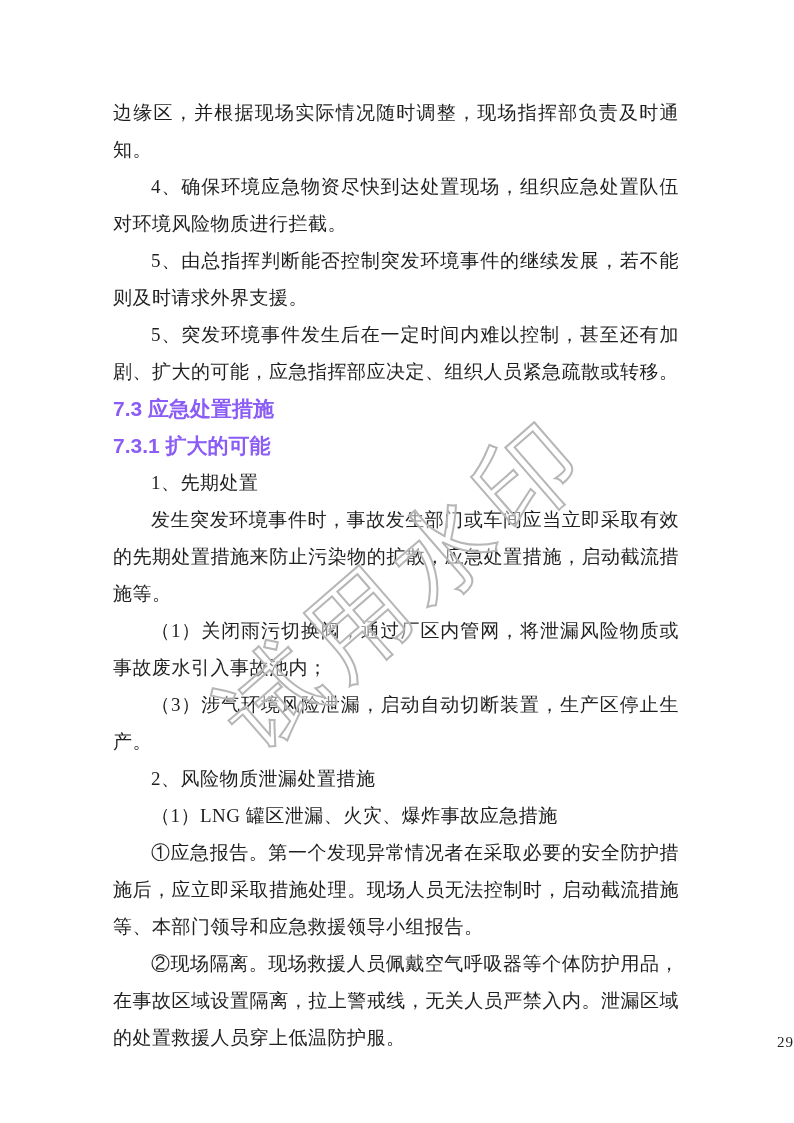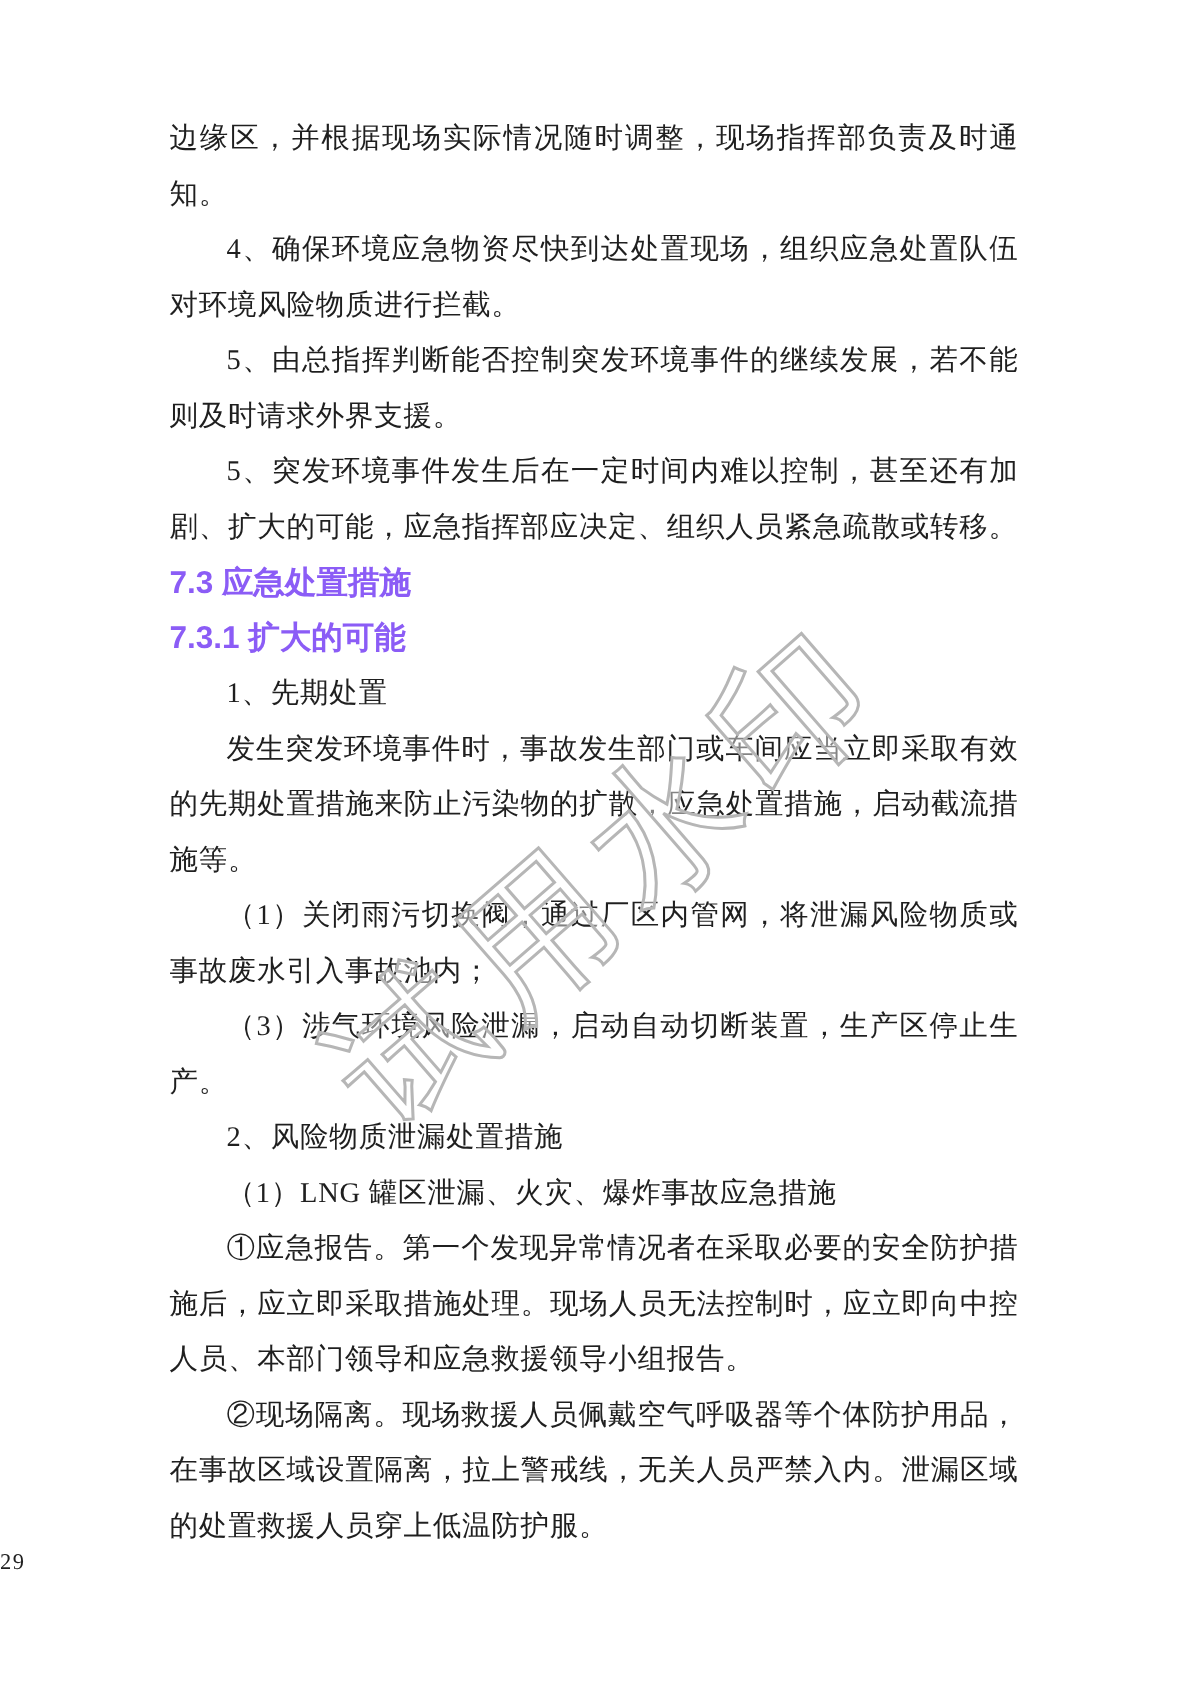--- a/index.html
+++ b/index.html
@@ -12,21 +12,21 @@
   }
   .page {
     position: absolute;
     inset: 0;
     background: var(--paper, #ffffff);
     color: var(--ink, #1f1f1f);
   }
   .content {
     position: absolute;
     left: 113px;
-    top: 74px;
+    top: 94px;
     width: 566px;
   }
   .content p {
     margin: 0;
     font-size: 19px;
     line-height: 37px;
     text-align: justify;
     text-indent: 2em;
     letter-spacing: 0.5px;
     color: var(--ink, #1f1f1f);
@@ -52,21 +52,21 @@
     color: rgba(255, 255, 255, 0.45);
     -webkit-text-stroke: 2px var(--wm, #b6b6b6);
     z-index: 3;
     pointer-events: none;
   }
   .page-number {
     position: absolute;
     top: 1032px;
     left: 0;
     width: 100%;
-    text-align: left;
+    text-align: right;
     font-size: 15px;
     line-height: 20px;
     color: var(--ink, #1f1f1f);
     letter-spacing: 1px;
   }
 </style>
 </head>
 <body style="--ink: #1f1f1f; --wm: #b6b6b6; --paper: #ffffff;">
 
 <div class="page">
@@ -77,21 +77,21 @@
     <p>5、由总指挥判断能否控制突发环境事件的继续发展，若不能则及时请求外界支援。</p>
     <p>5、突发环境事件发生后在一定时间内难以控制，甚至还有加剧、扩大的可能，应急指挥部应决定、组织人员紧急疏散或转移。</p>
     <h2>7.3 应急处置措施</h2>
     <h3>7.3.1 扩大的可能</h3>
     <p>1、先期处置</p>
     <p>发生突发环境事件时，事故发生部门或车间应当立即采取有效的先期处置措施来防止污染物的扩散，应急处置措施，启动截流措施等。</p>
     <p>（1）关闭雨污切换阀，通过厂区内管网，将泄漏风险物质或事故废水引入事故池内；</p>
     <p>（3）涉气环境风险泄漏，启动自动切断装置，生产区停止生产。</p>
     <p>2、风险物质泄漏处置措施</p>
     <p>（1）LNG 罐区泄漏、火灾、爆炸事故应急措施</p>
-    <p>①应急报告。第一个发现异常情况者在采取必要的安全防护措施后，应立即采取措施处理。现场人员无法控制时，应立即向中控人员、本部门领导和应急救援领导小组报告。</p>
+    <p>①应急报告。第一个发现异常情况者在采取必要的安全防护措施后，应立即采取措施处理。现场人员无法控制时，启动截流措施等、本部门领导和应急救援领导小组报告。</p>
     <p>②现场隔离。现场救援人员佩戴空气呼吸器等个体防护用品，在事故区域设置隔离，拉上警戒线，无关人员严禁入内。泄漏区域的处置救援人员穿上低温防护服。</p>
   </div>
 
   <div class="watermark">试用水印</div>
 
   <div class="page-number">29</div>
 
 </div>
 
 </body></html>

